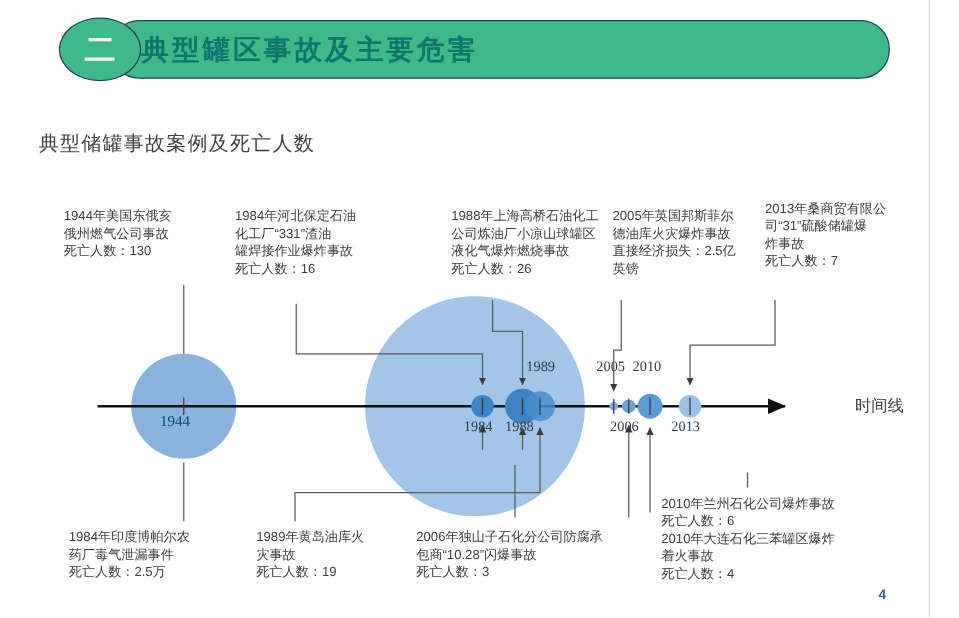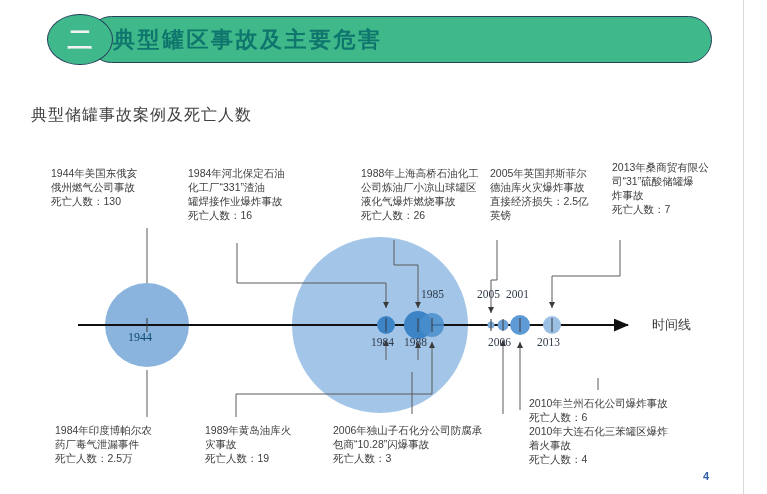--- a/index.html
+++ b/index.html
@@ -191,27 +191,27 @@
 死亡人数：3</div>
 
   <div class="anno" style="left:529px;top:396px;width:210px;">2010年兰州石化公司爆炸事故
 死亡人数：6
 2010年大连石化三苯罐区爆炸
 着火事故
 死亡人数：4</div>
 
   <div class="yr" style="left:128px;top:330px;color:#0c4a6e;font-size:12px;">1944</div>
 
-  <div class="yr" style="left:421px;top:288px;">1985</div>
+  <div class="yr" style="left:421px;top:288px;">1989</div>
   <div class="yr" style="left:477px;top:288px;">2005</div>
-  <div class="yr" style="left:506px;top:288px;">2001</div>
+  <div class="yr" style="left:506px;top:288px;">2010</div>
 
   <div class="yr" style="left:371px;top:336px;">1984</div>
   <div class="yr" style="left:404px;top:336px;">1988</div>
   <div class="yr" style="left:488px;top:336px;">2006</div>
   <div class="yr" style="left:537px;top:336px;">2013</div>
 
-  <div class="axis-label" style="left:616px;top:316px;padding-left:36px;">时间线</div>
+  <div class="axis-label" style="left:648px;top:316px;padding-left:36px;">时间线</div>
 
   <div class="pagenum">4</div>
   <div class="edge"></div>
 
 </div>
 
 </body></html>

